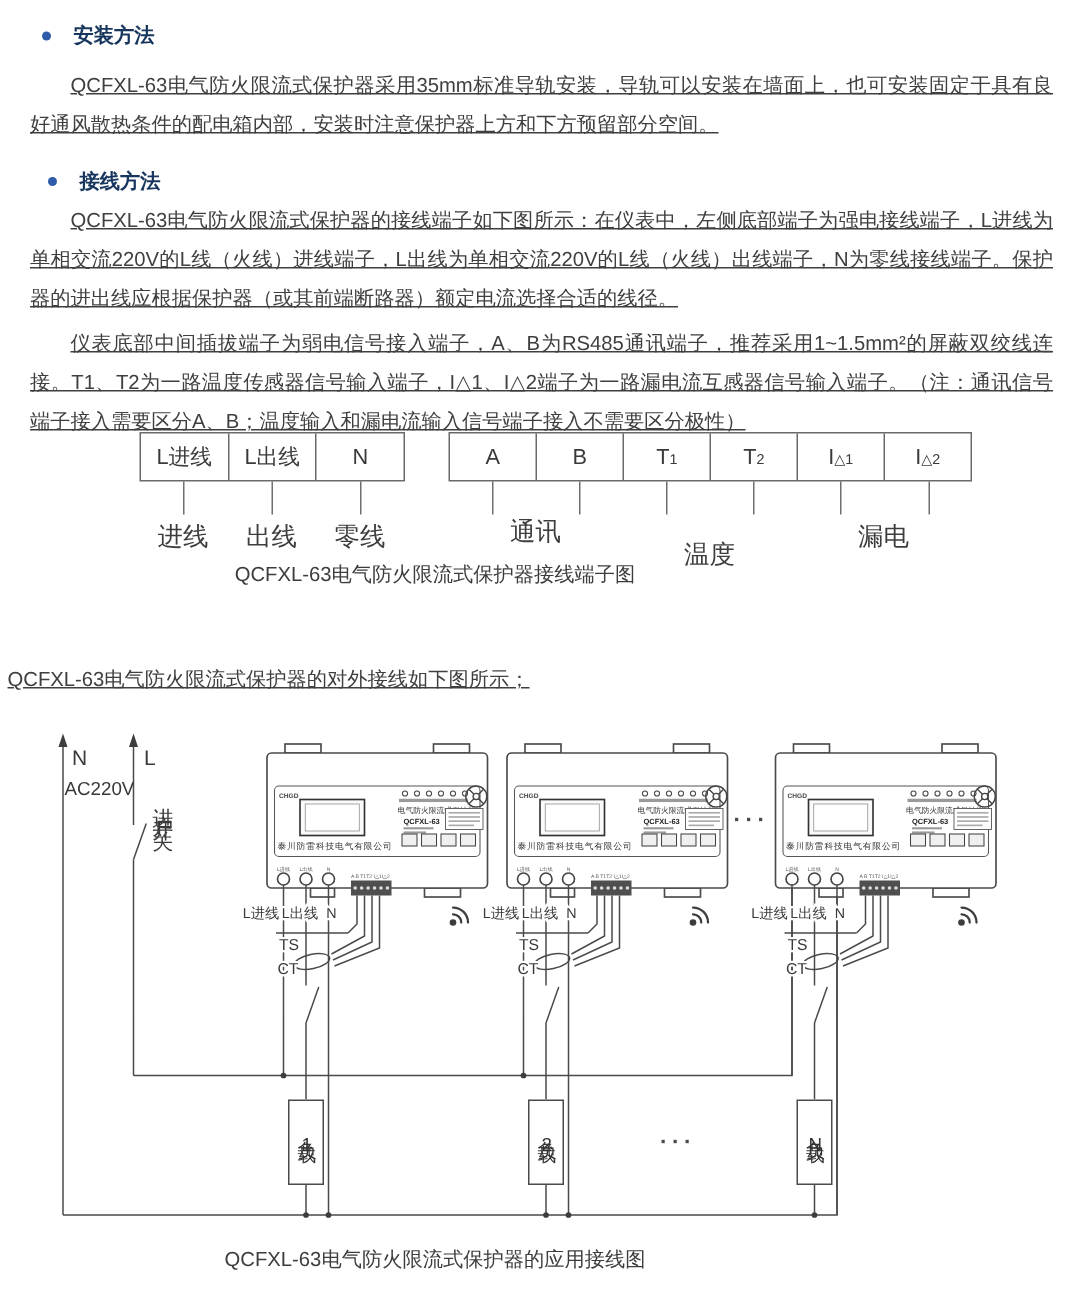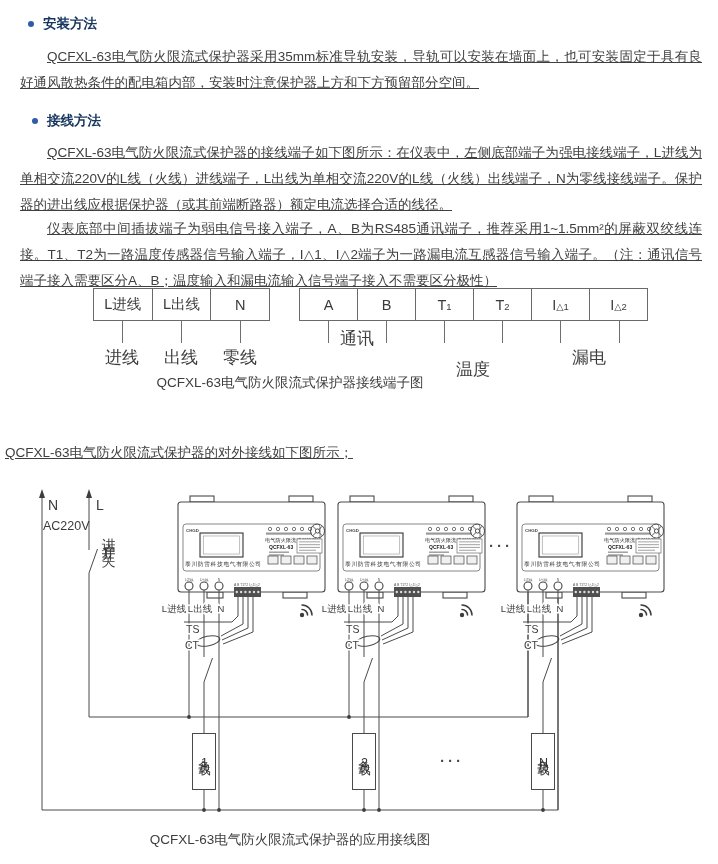--- a/index.html
+++ b/index.html
@@ -1,19 +1,19 @@
 <!DOCTYPE html>
 <html><head>
 <meta charset="utf-8">
 <style>
   html,body{margin:0;padding:0;background:#fff;}
   body{width:718px;height:864px;position:relative;overflow:hidden;
        font-family:"Liberation Sans","DejaVu Sans",sans-serif;color:#3f3f3f;}
   .abs{position:absolute;}
-  .heading{display:flex;align-items:center;gap:9px;font-size:13.5px;font-weight:bold;color:#17365d;}
+  .heading{display:flex;align-items:center;gap:15px;font-size:13.5px;font-weight:bold;color:#17365d;}
   .bullet{width:6px;height:6px;border-radius:50%;background:#2f5ba8;flex:0 0 auto;}
   .para{width:682px;font-size:13.5px;line-height:26px;text-align:justify;color:#3f3f3f;text-decoration:underline;}
   .indent{text-indent:2em;}
   
   .tblock{display:flex;border:1px solid #6a6a6a;height:33px;box-sizing:border-box;background:#fff;}
   .tcell{flex:1;display:flex;align-items:center;justify-content:center;
          border-left:1px solid #6a6a6a;font-size:14.5px;color:#3a3a3a;}
   .tcell:first-child{border-left:none;}
   .tcell sub{font-size:9.5px;line-height:1;transform:translateY(2px);}
   .tick{width:1px;height:22px;background:#6f6f6f;}
@@ -49,21 +49,21 @@
 <div class="abs heading" style="left:28px;top:15px">
   <span class="bullet"></span>
   <span>安装方法</span>
 </div>
 <div class="abs para indent" style="left:20px;top:44px">QCFXL-63电气防火限流式保护器采用35mm标准导轨安装，导轨可以安装在墙面上，也可安装固定于具有良好通风散热条件的配电箱内部，安装时注意保护器上方和下方预留部分空间。</div>
 
 <div class="abs heading" style="left:32px;top:112px">
   <span class="bullet"></span>
   <span>接线方法</span>
 </div>
-<div class="abs para indent" style="left:20px;top:140px">QCFXL-63电气防火限流式保护器的接线端子如下图所示：在仪表中，左侧底部端子为强电接线端子，L进线为单相交流220V的L线（火线）进线端子，L出线为单相交流220V的L线（火线）出线端子，N为零线接线端子。保护器的进出线应根据保护器（或其前端断路器）额定电流选择合适的线径。</div>
+<div class="abs para indent" style="left:20px;top:134px">QCFXL-63电气防火限流式保护器的接线端子如下图所示：在仪表中，左侧底部端子为强电接线端子，L进线为单相交流220V的L线（火线）进线端子，L出线为单相交流220V的L线（火线）出线端子，N为零线接线端子。保护器的进出线应根据保护器（或其前端断路器）额定电流选择合适的线径。</div>
 <div class="abs para indent" style="left:20px;top:216px">仪表底部中间插拔端子为弱电信号接入端子，A、B为RS485通讯端子，推荐采用1~1.5mm²的屏蔽双绞线连接。T1、T2为一路温度传感器信号输入端子，I△1、I△2端子为一路漏电流互感器信号输入端子。（注：通讯信号端子接入需要区分A、B；温度输入和漏电流输入信号端子接入不需要区分极性）</div>
 
 <div class="abs tblock" style="left:93px;top:288px;width:177px">
   <div class="tcell">
       <span>L进线</span>
     </div>
   <div class="tcell">
       <span>L出线</span>
     </div>
   <div class="tcell">
@@ -103,21 +103,21 @@
 <div class="abs tick" style="left:328px;top:321px"></div>
 <div class="abs tick" style="left:386px;top:321px"></div>
 <div class="abs tick" style="left:444px;top:321px"></div>
 <div class="abs tick" style="left:502px;top:321px"></div>
 <div class="abs tick" style="left:560px;top:321px"></div>
 <div class="abs tick" style="left:619px;top:321px"></div>
 
 <div class="abs tlabel" style="left:122px;top:346px">进线</div>
 <div class="abs tlabel" style="left:181px;top:346px">出线</div>
 <div class="abs tlabel" style="left:240px;top:346px">零线</div>
-<div class="abs tlabel" style="left:357px;top:327px">通讯</div>
+<div class="abs tlabel" style="left:357px;top:343px">通讯</div>
 <div class="abs tlabel" style="left:473px;top:358px">温度</div>
 <div class="abs tlabel" style="left:589px;top:346px">漏电</div>
 
 <div class="abs caption" style="left:0;top:374px">QCFXL-63电气防火限流式保护器接线端子图</div>
 
 <div class="abs para" style="left:5px;top:440px">QCFXL-63电气防火限流式保护器的对外接线如下图所示；</div>
 
 <div class="abs" style="left:0;top:485px;width:718px;height:340px">
 <svg width="718" height="340" viewBox="0 0 718 340">
   <defs>

